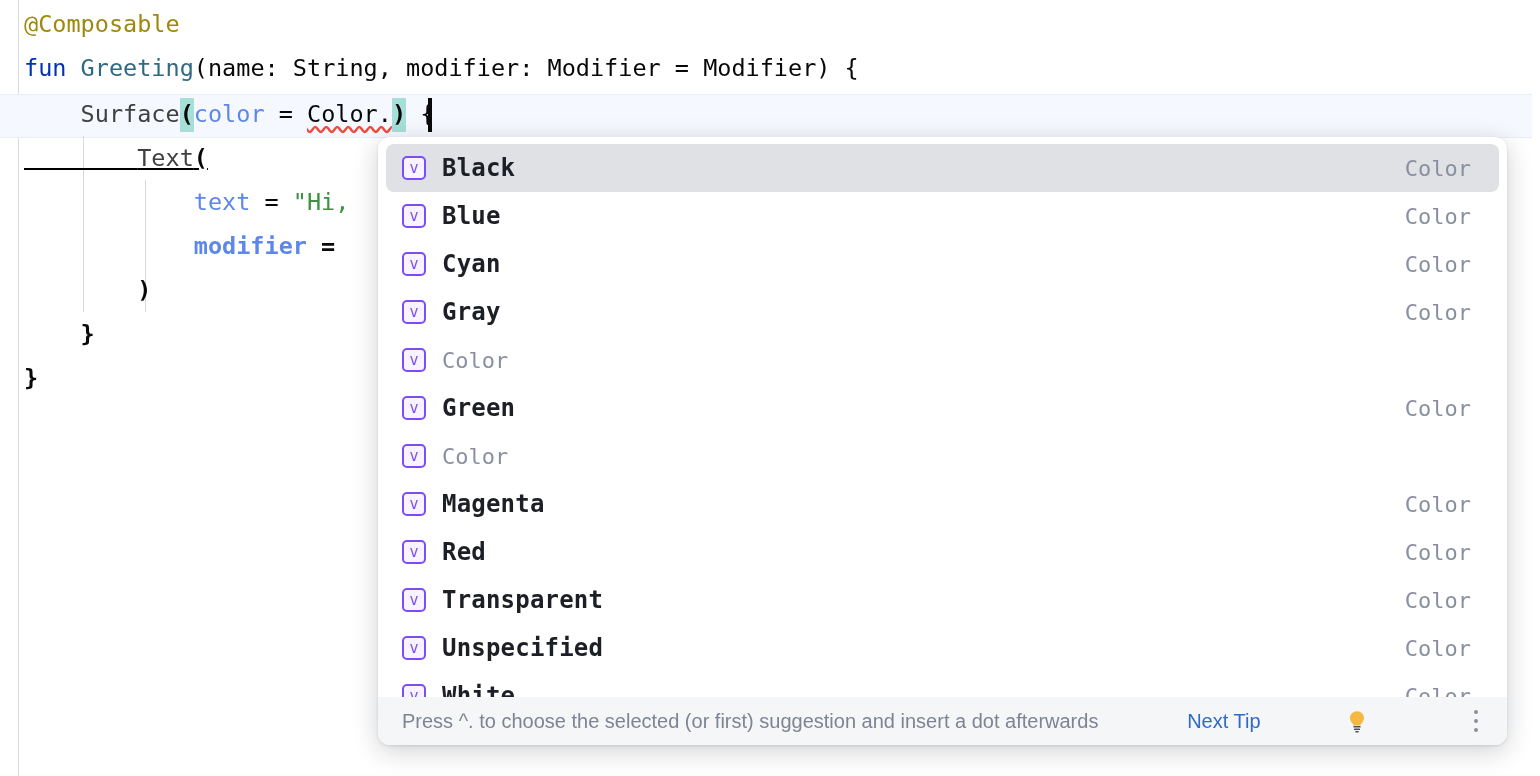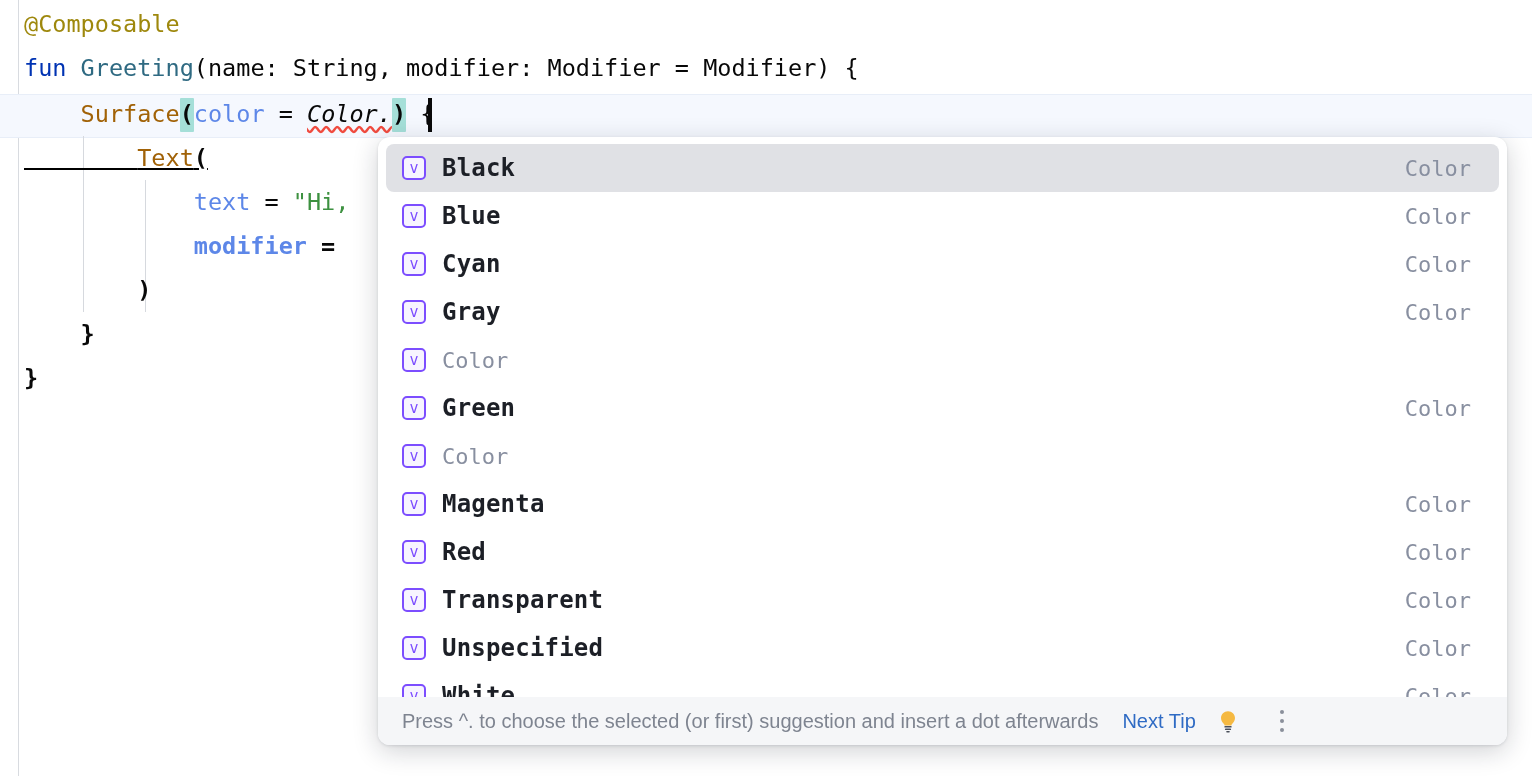--- a/index.html
+++ b/index.html
@@ -58,26 +58,26 @@
   .ln3 { top: 136px; text-decoration: underline; }
   .ln4 { top: 180px; }
   .ln5 { top: 224px; font-weight: bold; }
   .ln6 { top: 268px; }
   .ln7 { top: 312px; }
   .ln8 { top: 356px; }
 
   .tok-anno   { color: #9e880d; }
   .tok-kw     { color: #0033b3; font-weight: 400; }
   .tok-fn     { color: #2f6a82; }
-  .tok-comp   { color: #a16207; }
+  .tok-comp   { color: #404040; }
   .tok-param  { color: #5d87e8; }
   .tok-plain  { color: #080808; }
   .tok-str    { color: #3d9140; }
   .tok-brace  { color: #080808; font-weight: 700; }
-  .tok-ident  { color: #080808; font-style: italic; }
+  .tok-ident  { color: #080808; }
 
   .brace-hl {
     background: #a5dfd8;
     padding: 2px 0 4px 0;
     border-radius: 1px;
   }
 
   .squiggle {
     text-decoration: underline wavy #f04b3f;
     text-decoration-skip-ink: none;
@@ -166,21 +166,21 @@
     color: #888fa0;
     padding-right: 28px;
   }
 
   .popup-footer {
     flex: 0 0 auto;
     height: 48px;
     background: #f5f6f8;
     display: flex;
     align-items: center;
-    justify-content: flex-start;
+    justify-content: space-between;
     padding: 0 20px 0 24px;
     gap: 10px;
   }
 
   .hint-text {
     font-family: "Liberation Sans", sans-serif;
     font-size: 20px;
     color: #7e8490;
     white-space: nowrap;
   }

